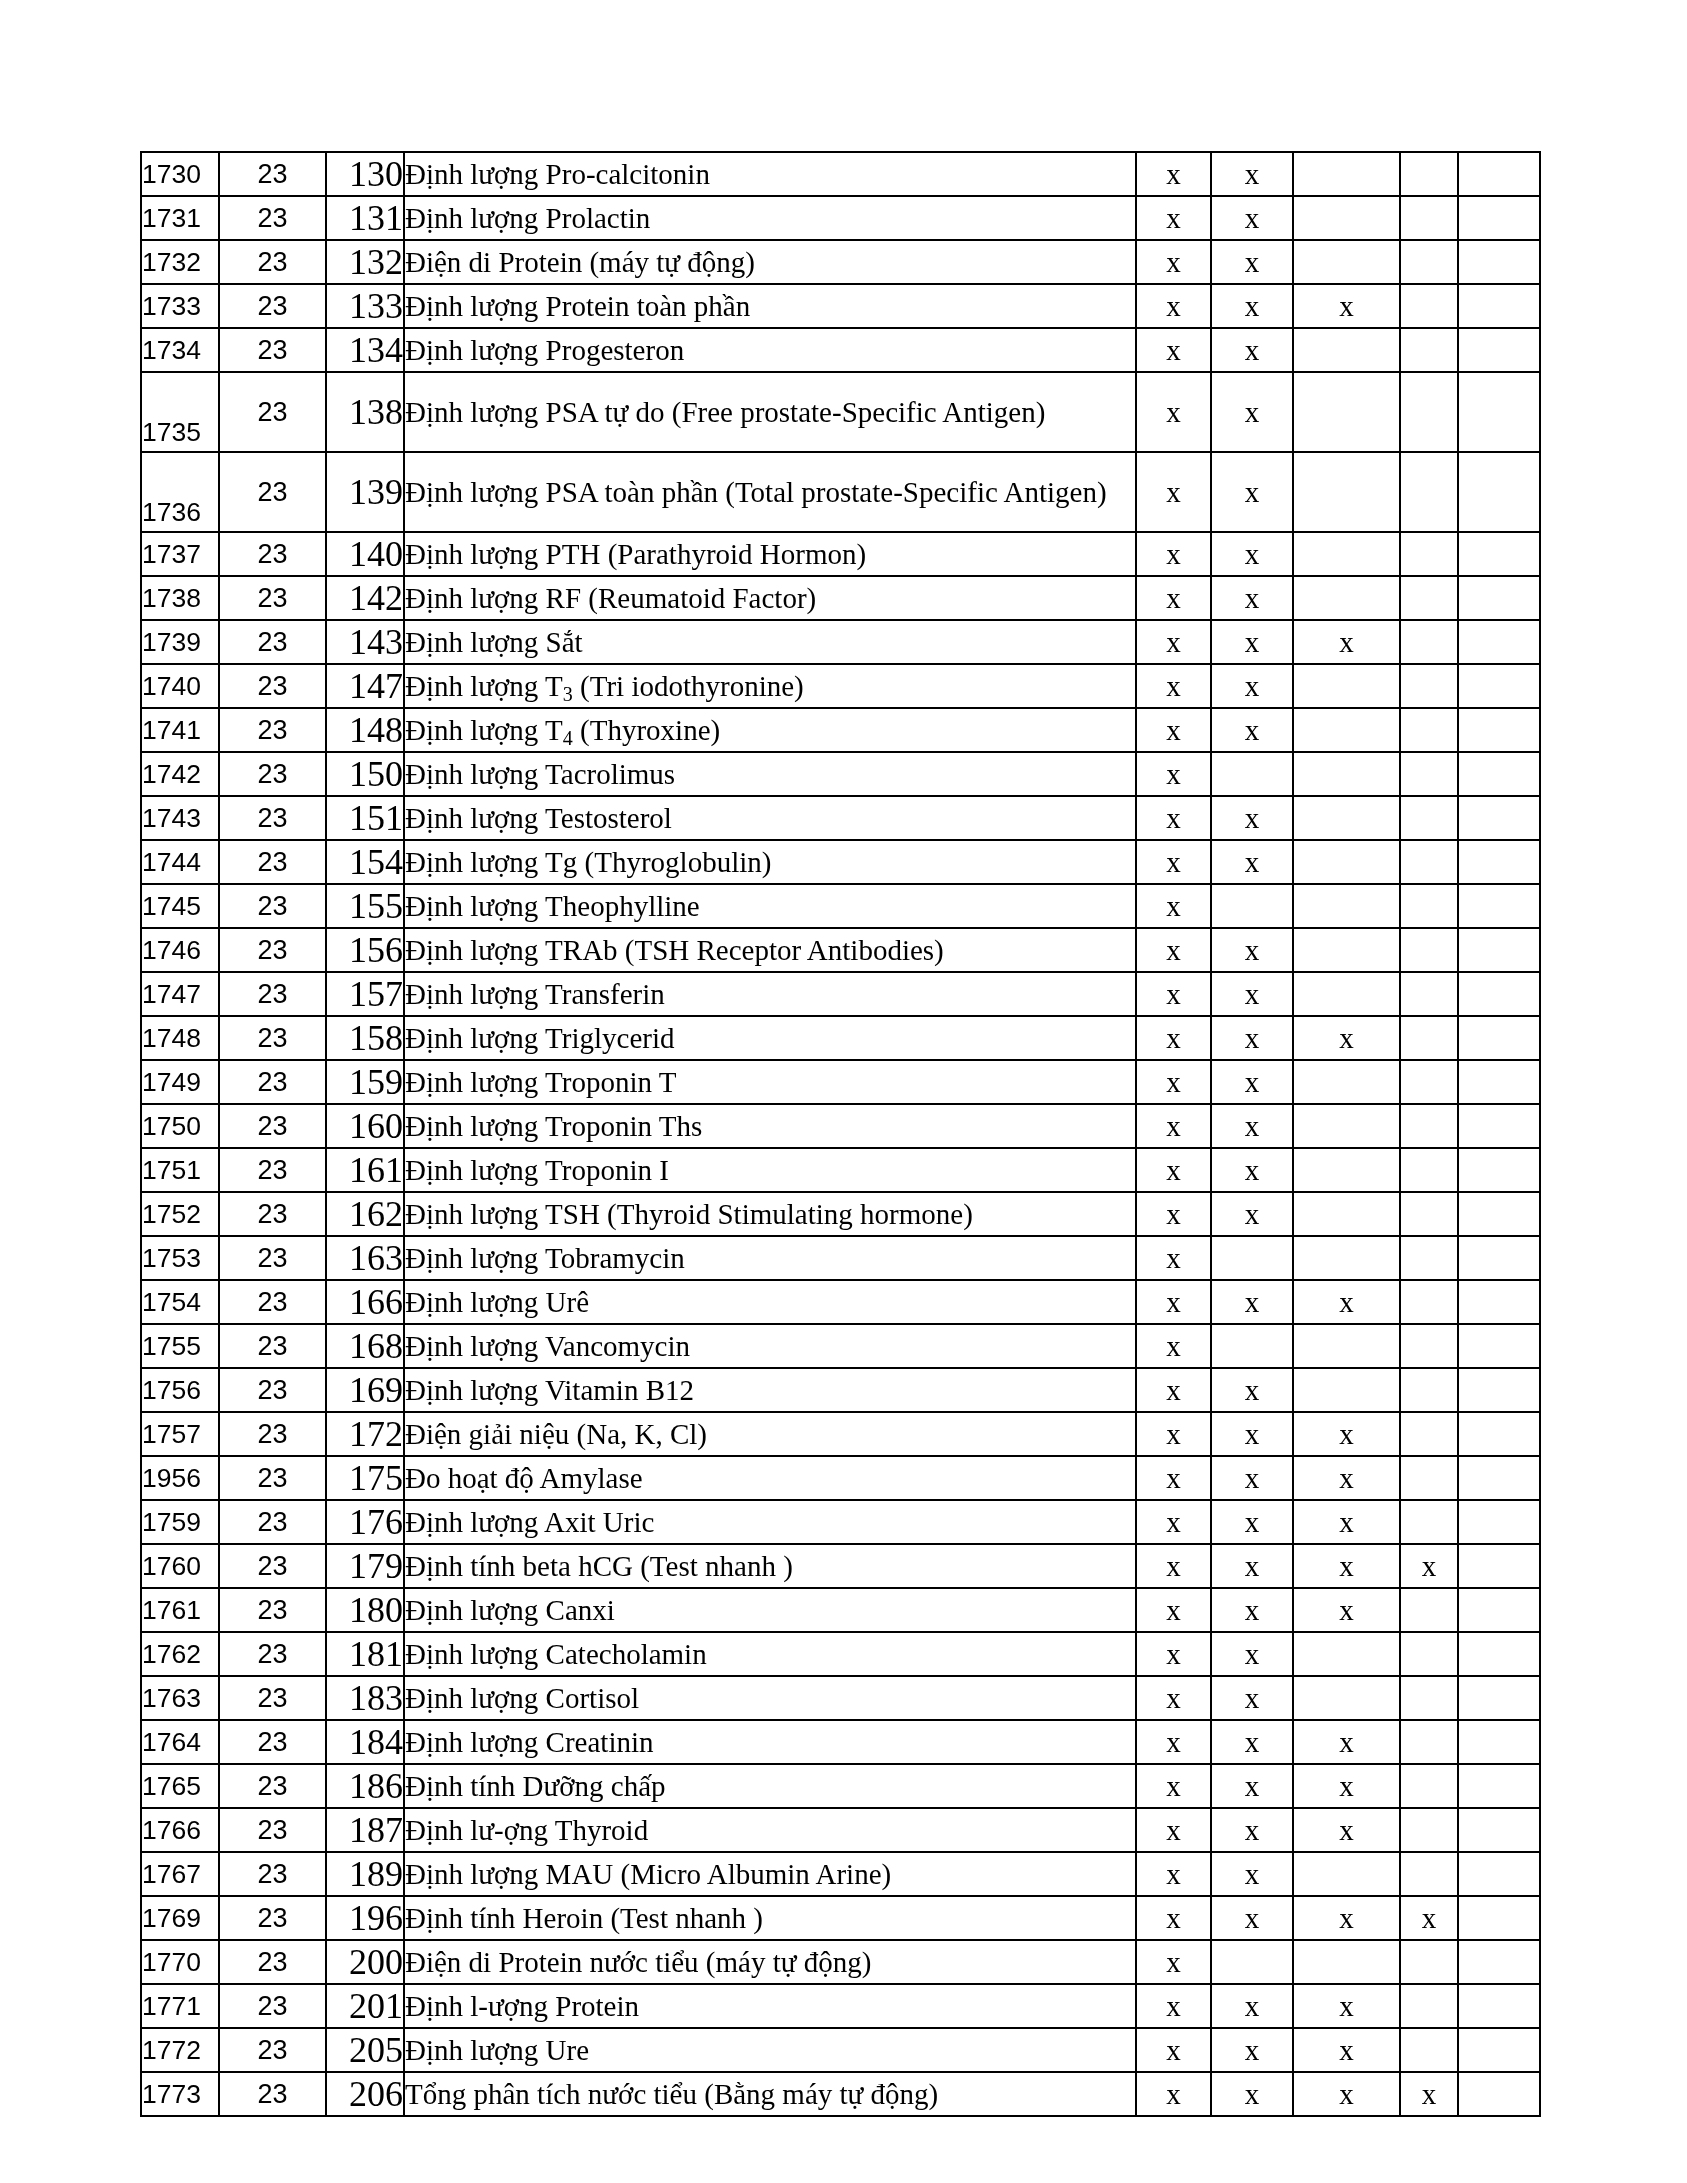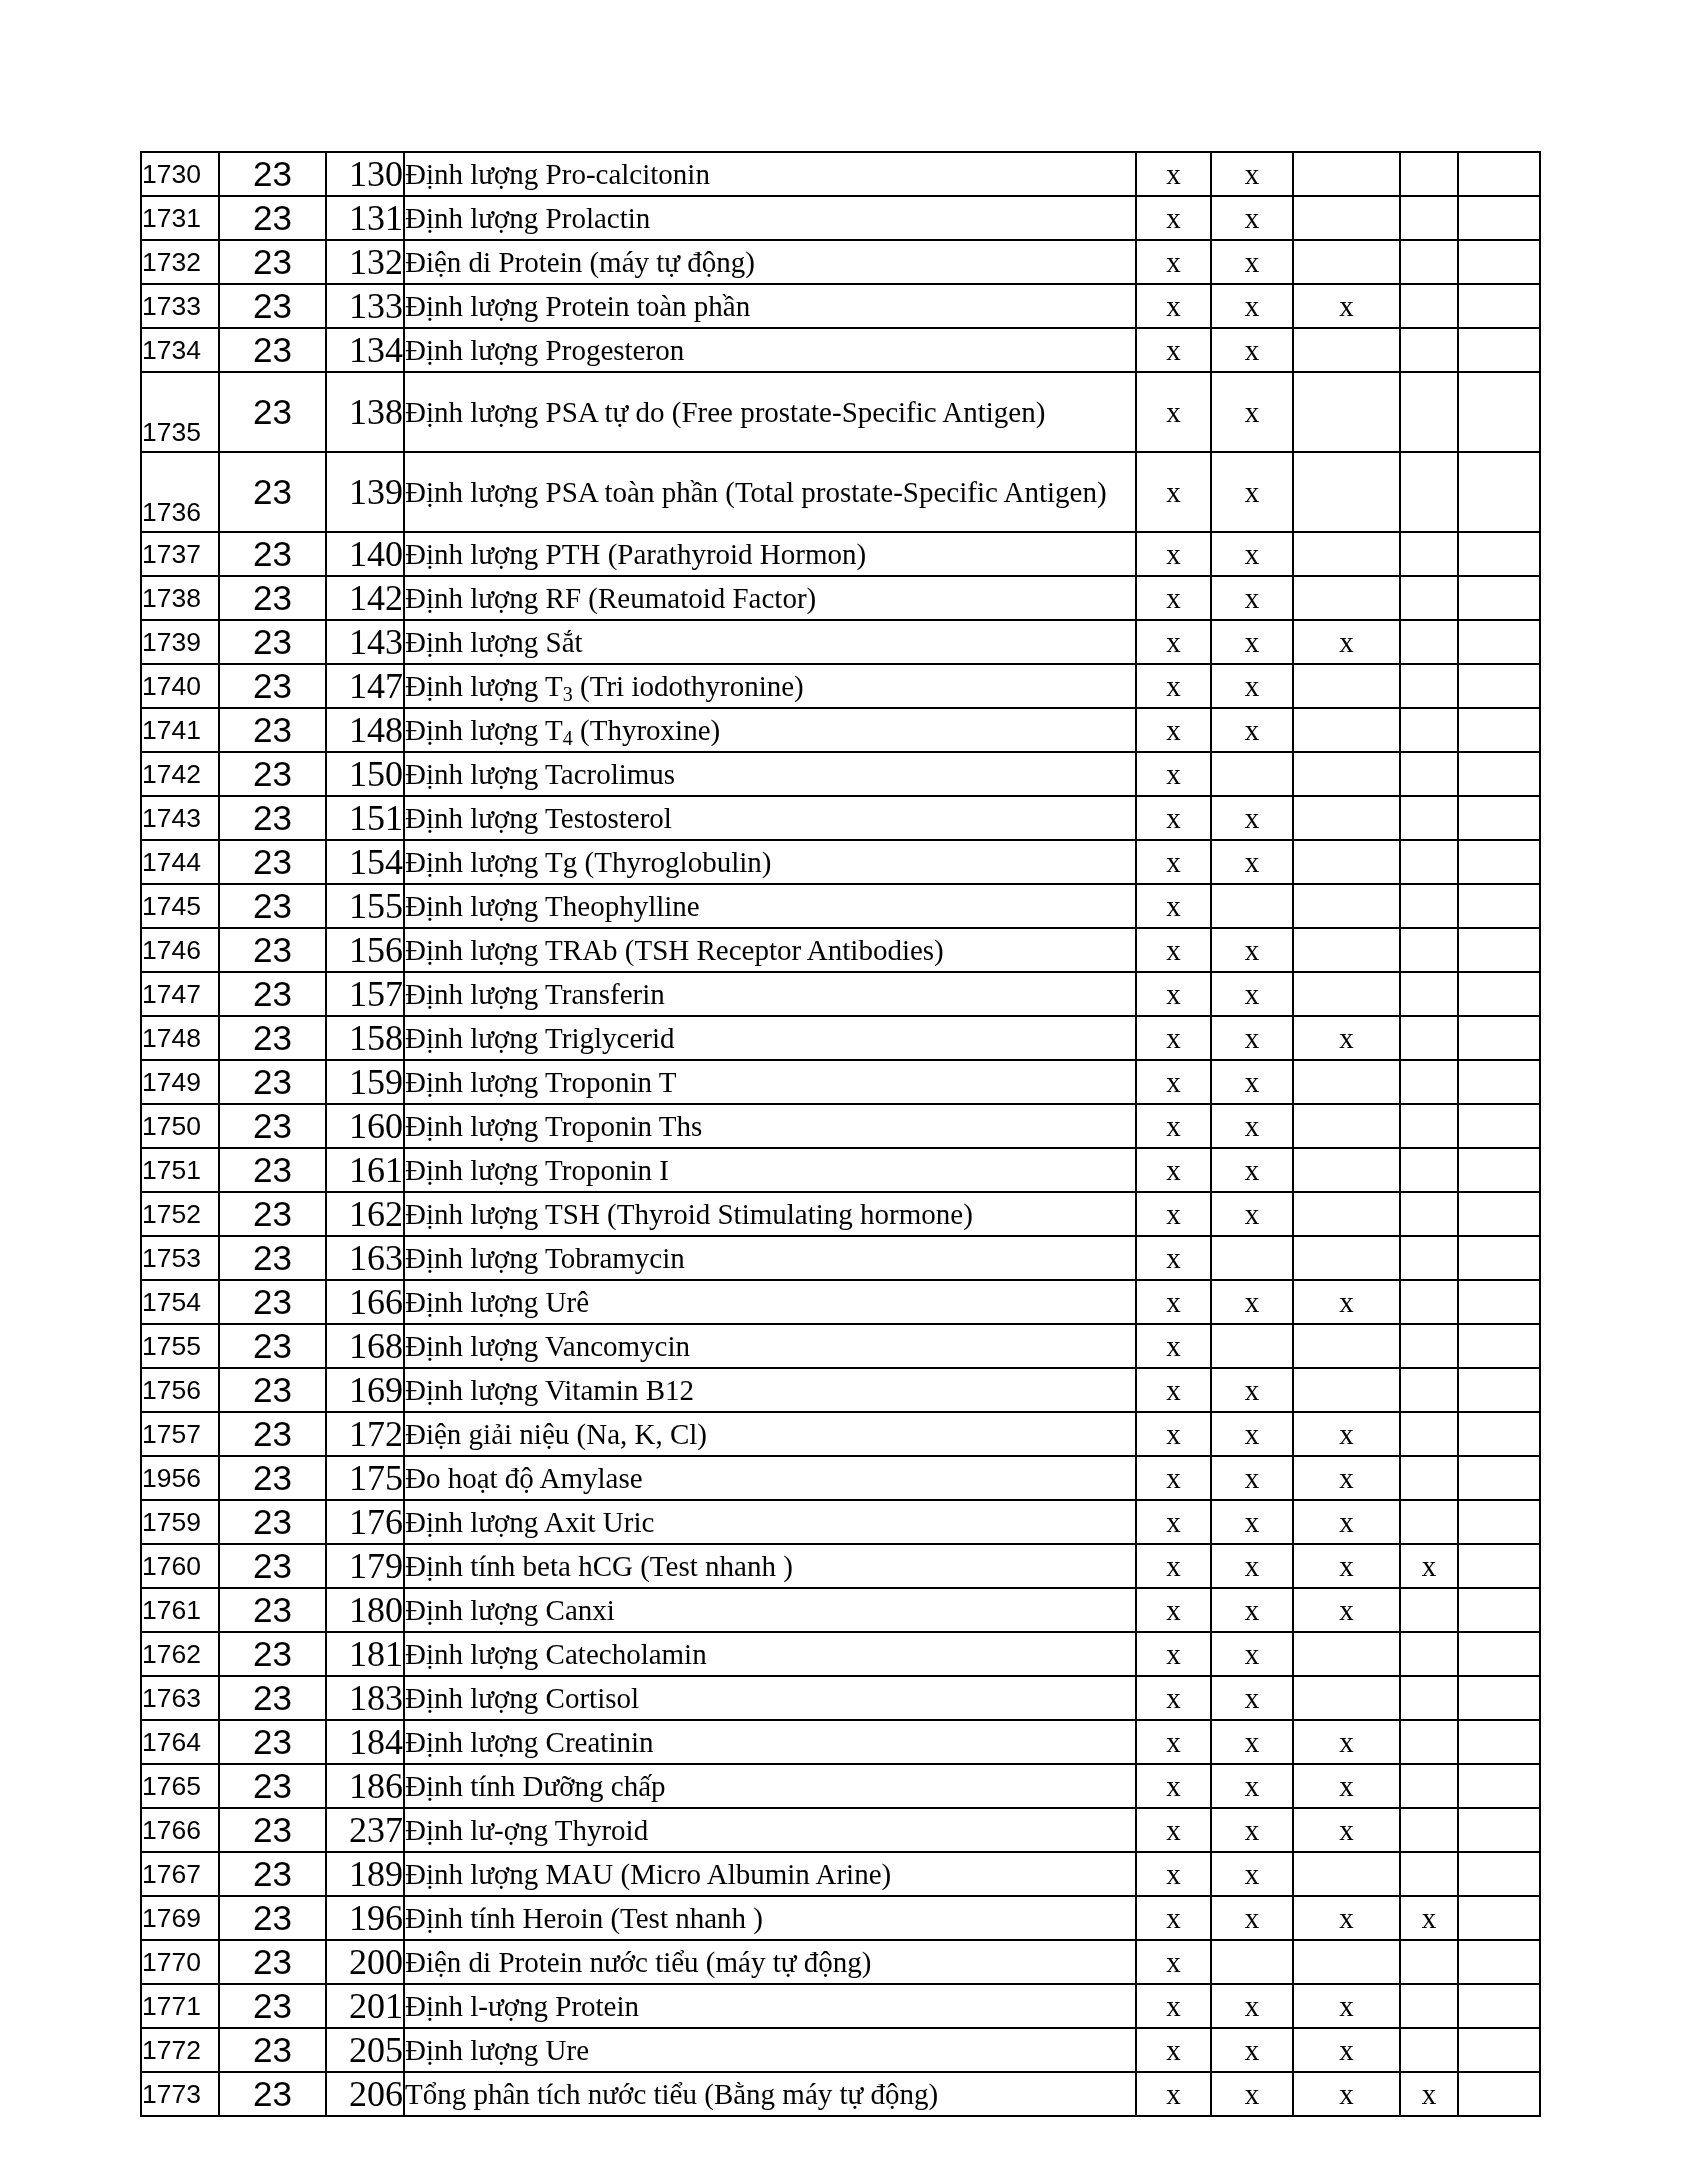--- a/index.html
+++ b/index.html
@@ -14,21 +14,21 @@
     border: 2.6px solid #000;
     padding: 0;
     color: #000;
     overflow: hidden;
     white-space: nowrap;
   }
   tr.r { height: 40px; }
   tr.r2 { height: 80px; padding-left: 8px; }
   td.c-stt { font-family: "Liberation Sans", sans-serif; font-size: 26.5px; text-align: left; padding-left: 4px; vertical-align: middle; }
   tr.r2 td.c-stt { vertical-align: bottom; padding-bottom: 2.6px; }
-  td.c-ch { font-family: "Liberation Sans", sans-serif; font-size: 35px; text-align: center; vertical-align: middle; }
+  td.c-ch { font-family: "Liberation Sans", sans-serif; font-size: 27px; text-align: center; vertical-align: middle; }
   td.c-no { font-family: "Liberation Serif", serif; font-size: 36px; text-align: right; padding-right: 8px; vertical-align: middle; }
   td.c-name { font-family: "Liberation Serif", serif; font-size: 29px; text-align: left; padding-left: 5.3px; vertical-align: middle; white-space: normal; line-height: 34px; }
   td.c-x { font-family: "Liberation Serif", serif; font-size: 29px; text-align: center; vertical-align: middle; }
   sub { font-size: 20px; vertical-align: -5.3px; line-height: 0; }
 </style>
 </head>
 <body>
 
 <div class="page">
   <table class="grid">
@@ -436,21 +436,21 @@
           <td class="c-name">Định tính Dưỡng chấp</td>
           <td class="c-x">x</td>
           <td class="c-x">x</td>
           <td class="c-x">x</td>
           <td class="c-x"></td>
           <td class="c-x"></td>
         </tr>
         <tr class="r">
           <td class="c-stt">1766</td>
           <td class="c-ch">23</td>
-          <td class="c-no">237</td>
+          <td class="c-no">187</td>
           <td class="c-name">Định lư-ợng Thyroid</td>
           <td class="c-x">x</td>
           <td class="c-x">x</td>
           <td class="c-x">x</td>
           <td class="c-x"></td>
           <td class="c-x"></td>
         </tr>
         <tr class="r">
           <td class="c-stt">1767</td>
           <td class="c-ch">23</td>

